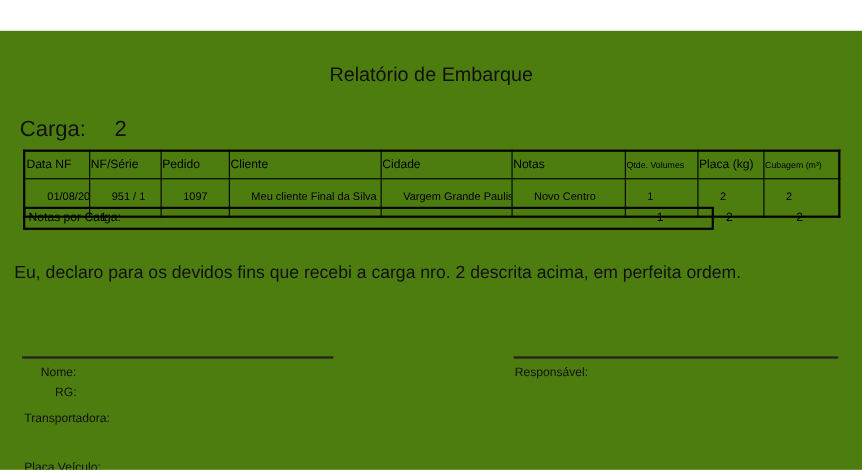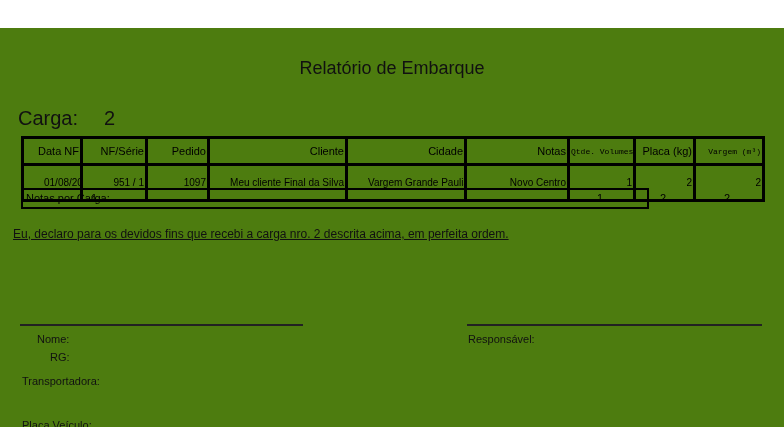--- a/index.html
+++ b/index.html
@@ -17,43 +17,43 @@
 
   .carga{position:absolute;top:79px;left:18px;font-size:20px;color:#111;text-align:right;}
   .carga .num{margin-left:26px;}
 
   table.main{
     position:absolute;top:108px;left:21px;width:741px;
     border-collapse:collapse;table-layout:fixed;
     border:2px solid #000;
   }
   table.main th, table.main td{
-    border:3px solid #000000;
-    text-align:right;vertical-align:middle;
+    border:1px solid #000000;
+    text-align:left;vertical-align:middle;
     padding:0 1px;overflow:hidden;white-space:nowrap;
   }
   table.main th{height:24px;font-weight:normal;font-size:11px;}
-  table.main th.small{font-size:8px;font-family:Liberation Mono, monospace;}
+  table.main th.small{font-size:8px;}
   table.main td{height:33px;font-size:10px;padding-left:20px;}
 
   .totals-box{
     position:absolute;top:160px;left:21px;width:628px;height:21px;
     border:2px solid #000;box-sizing:border-box;
   }
   .totals-box span{position:absolute;top:2px;font-size:11px;}
   .totals-box .nl{left:3px;}
   .totals-box .nc{left:68px;}
   .totals-box .t{transform:translateX(-50%);}
   .totals-box .t1{left:577px;}
   .totals-box .t2{left:640px;}
   .totals-box .t3{left:704px;}
 
   .declaration{
-    position:absolute;top:199px;left:13px;width:760px;
-    font-size:12px;color:#111;text-decoration:underline;
+    position:absolute;top:212px;left:13px;width:760px;
+    font-size:16px;color:#111;
   }
 
   .sigline{position:absolute;border-top:2px solid #222;height:0;}
   .sigline.left{top:296px;left:20px;width:283px;}
   .sigline.right{top:296px;left:467px;width:295px;}
 
   .lbl{position:absolute;font-size:11px;color:#111;}
   .lbl.nome{top:305px;left:37px;}
   .lbl.rg{top:323px;left:50px;}
   .lbl.resp{top:305px;left:468px;}
@@ -86,21 +86,21 @@
     <thead>
       <tr>
         <th>Data NF</th>
         <th>NF/Série</th>
         <th>Pedido</th>
         <th>Cliente</th>
         <th>Cidade</th>
         <th>Notas</th>
         <th class="small">Qtde. Volumes</th>
         <th>Placa (kg)</th>
-        <th class="small">Vargem (m³)</th>
+        <th class="small">Cubagem (m³)</th>
       </tr>
     </thead>
     <tbody>
       <tr>
         <td>01/08/2024</td>
         <td>951 / 1</td>
         <td>1097</td>
         <td>Meu cliente Final da Silva</td>
         <td>Vargem Grande Paulista-SP</td>
         <td>Novo Centro</td>

